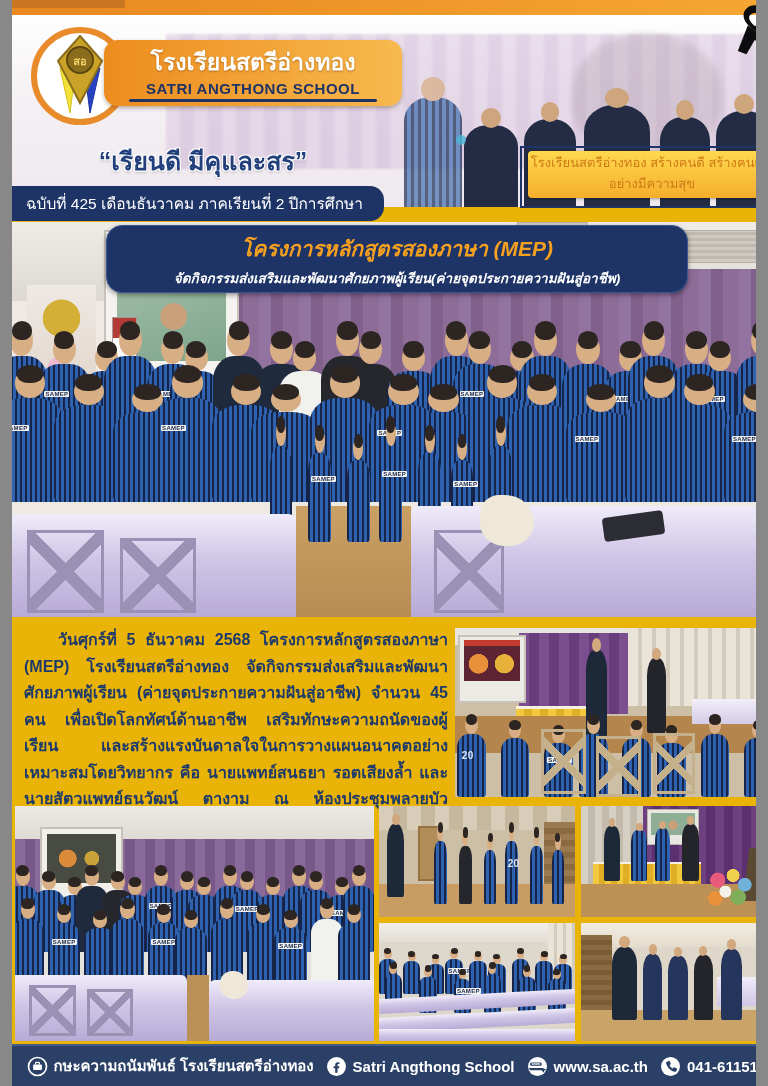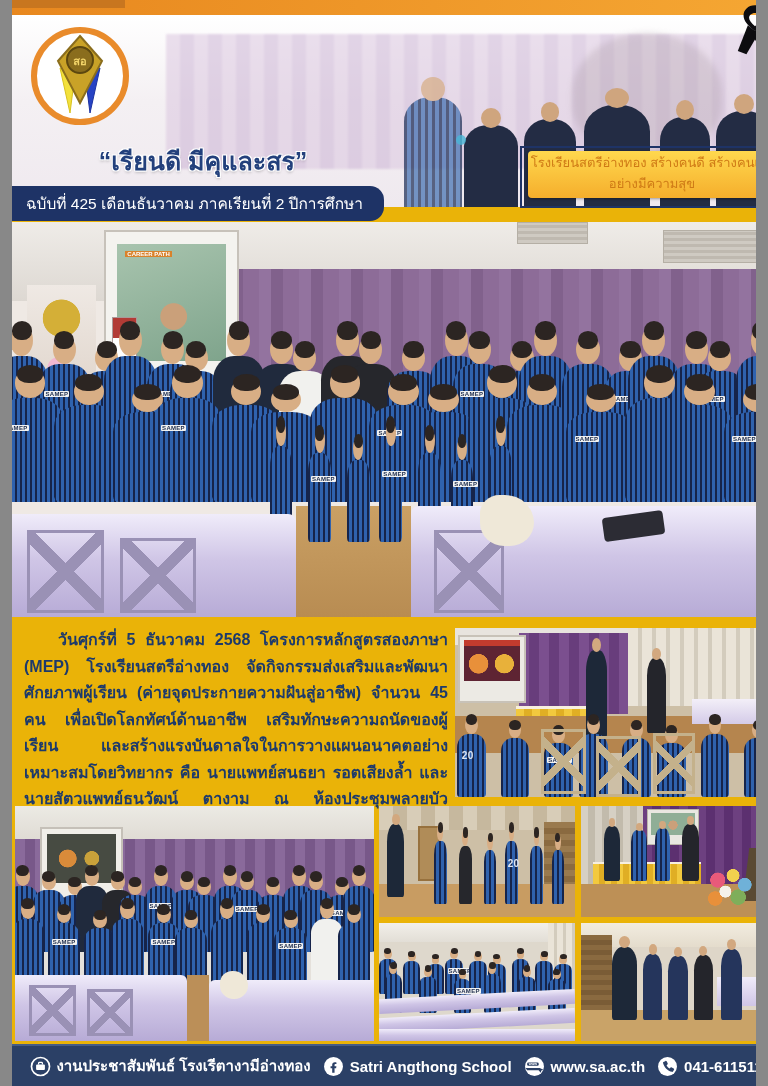--- a/index.html
+++ b/index.html
@@ -265,20 +265,25 @@
     <svg viewBox="0 0 100 100" width="100" height="100">
       <circle cx="50" cy="50" r="46" fill="#ffffff" stroke="#e98b2b" stroke-width="6"></circle>
       <polygon points="30,42 45,48 40,87" fill="#f3e13c" stroke="#d9c21e" stroke-width="1"></polygon>
       <polygon points="70,42 55,48 60,87" fill="#2743c4" stroke="#1c32a0" stroke-width="1"></polygon>
       <polygon points="50,10 72,35 50,77 28,35" fill="#c9a227" stroke="#8a6d1d" stroke-width="2"></polygon>
       <circle cx="50" cy="34" r="13" fill="#8a6d1d" stroke="#5c470f" stroke-width="2"></circle>
       <text x="50" y="38.5" font-size="11" font-weight="bold" fill="#f3d56a" text-anchor="middle">สอ</text>
     </svg>
   </div>
 
+  <div class="name-banner">
+    <div class="nb-th">โรงเรียนสตรีอ่างทอง</div>
+    <div class="nb-en">SATRI ANGTHONG SCHOOL</div>
+    <div class="nb-line"></div>
+  </div>
 
 
   <div class="motto">“เรียนดี มีคุและสร”</div>
 
   <div class="quote-frame"></div>
   <div class="quote">
     <div class="q-sub">โรงเรียนสตรีอ่างทอง สร้างคนดี สร้างคนเก่ง อย่างมีความสุข</div>
   </div>
 
   <div class="issue-bar">ฉบับที่ 425 เดือนธันวาคม ภาคเรียนที่ 2 ปีการศึกษา 2568</div>
@@ -507,20 +512,24 @@
       </div>
     <div class="lavtab t-left"></div>
     <div class="lavtab t-right"></div>
     <div class="chair ch1"></div>
     <div class="chair ch2"></div>
     <div class="chair ch3"></div>
     <div class="bag"></div>
     <div class="pouch"></div>
   </div>
 
+  <div class="title-banner">
+    <div class="tb1">โครงการหลักสูตรสองภาษา (MEP)</div>
+    <div class="tb2">จัดกิจกรรมส่งเสริมและพัฒนาศักยภาพผู้เรียน(ค่ายจุดประกายความฝันสู่อาชีพ)</div>
+  </div>
 
   <div class="para">วันศุกร์ที่ 5 ธันวาคม 2568 โครงการหลักสูตรสองภาษา (MEP) โรงเรียนสตรีอ่างทอง จัดกิจกรรมส่งเสริมและพัฒนาศักยภาพผู้เรียน (ค่ายจุดประกายความฝันสู่อาชีพ) จำนวน 45 คน เพื่อเปิดโลกทัศน์ด้านอาชีพ เสริมทักษะความถนัดของผู้เรียน และสร้างแรงบันดาลใจในการวางแผนอนาคตอย่างเหมาะสมโดยวิทยากร คือ นายแพทย์สนธยา รอตเสียงล้ำ และนายสัตวแพทย์ธนวัฒน์ ตางาม ณ ห้องประชุมพลายบัว โรงเรียนสตรีอ่างทอง</div>
 
   <div class="ph career">
     <div class="ceilC"></div>
     <div class="win"></div>
     <div class="curt"></div>
     <div class="scr">
         <i></i>
       </div>
@@ -850,21 +859,21 @@
     <div class="person p-navy stE"></div>
   </div>
 
   <div class="footer">
     <div class="f-item">
       <svg viewBox="0 0 20 20" width="21" height="21">
         <circle cx="10" cy="10" r="8.6" fill="none" stroke="#ffffff" stroke-width="1.6"></circle>
         <rect x="5.8" y="8" width="8.4" height="5.4" rx="1" fill="#ffffff"></rect>
         <path d="M8.2 8V6.8a.8.8 0 0 1 .8-.8h2a.8.8 0 0 1 .8.8V8" fill="none" stroke="#ffffff" stroke-width="1.2"></path>
       </svg>
-      <span>งานประชาสัมพันธ์ โรงเรีตางามีอ่างทอง</span>
+      <span>กษะความถนัมพันธ์ โรงเรียนสตรีอ่างทอง</span>
     </div>
     <div class="f-item">
       <svg viewBox="0 0 20 20" width="21" height="21">
         <circle cx="10" cy="10" r="9" fill="#ffffff"></circle>
         <path d="M11 16v-4.4h1.5l.25-1.8H11V8.6c0-.55.25-.95.95-.95h.85V6.1c-.35-.05-.95-.1-1.55-.1-1.55 0-2.5.9-2.5 2.4v1.4H7.2v1.8h1.55V16z" fill="#2b4066"></path>
       </svg>
       <span>Satri Angthong School</span>
     </div>
     <div class="f-item">
       <svg viewBox="0 0 20 20" width="21" height="21">

